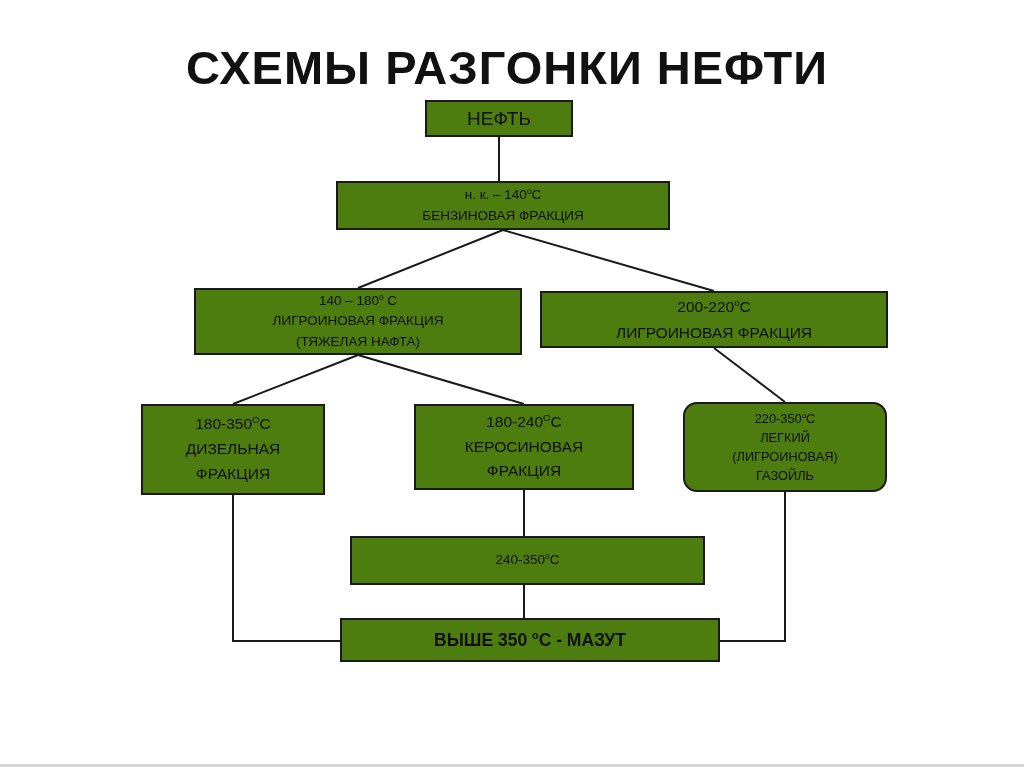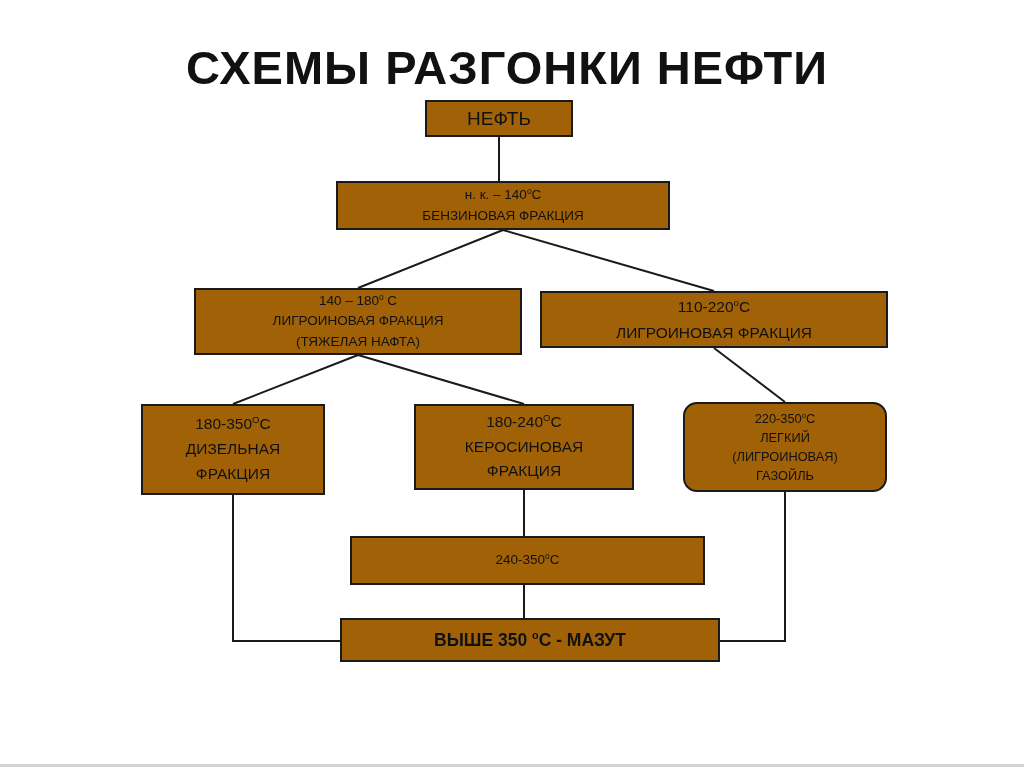--- a/index.html
+++ b/index.html
@@ -30,21 +30,21 @@
   svg.connectors {
     position: absolute;
     left: 0;
     top: 0;
     width: 1024px;
     height: 767px;
   }
   .box {
     position: absolute;
     box-sizing: border-box;
-    background: #a16207;
+    background: #4d7c0f;
     border: 2px solid #1a1a1a;
     display: flex;
     flex-direction: column;
     align-items: center;
     justify-content: center;
     text-align: center;
     color: #111111;
   }
   .box .bline { white-space: nowrap; }
   sup {
@@ -100,21 +100,21 @@
     <div class="bline">БЕНЗИНОВАЯ ФРАКЦИЯ</div>
   </div>
 
   <div class="box b-ligroin">
     <div class="bline"><span>140 – 180</span><sup>о</sup><span> С</span></div>
     <div class="bline">ЛИГРОИНОВАЯ ФРАКЦИЯ</div>
     <div class="bline">(ТЯЖЕЛАЯ НАФТА)</div>
   </div>
 
   <div class="box b-kerosr">
-    <div class="bline"><span>110-220</span><sup>о</sup><span>С</span></div>
+    <div class="bline"><span>200-220</span><sup>о</sup><span>С</span></div>
     <div class="bline">ЛИГРОИНОВАЯ ФРАКЦИЯ</div>
   </div>
 
   <div class="box b-diesel">
     <div class="bline"><span>180-350</span><sup>О</sup><span>С</span></div>
     <div class="bline">ДИЗЕЛЬНАЯ</div>
     <div class="bline">ФРАКЦИЯ</div>
   </div>
 
   <div class="box b-kerosm">

